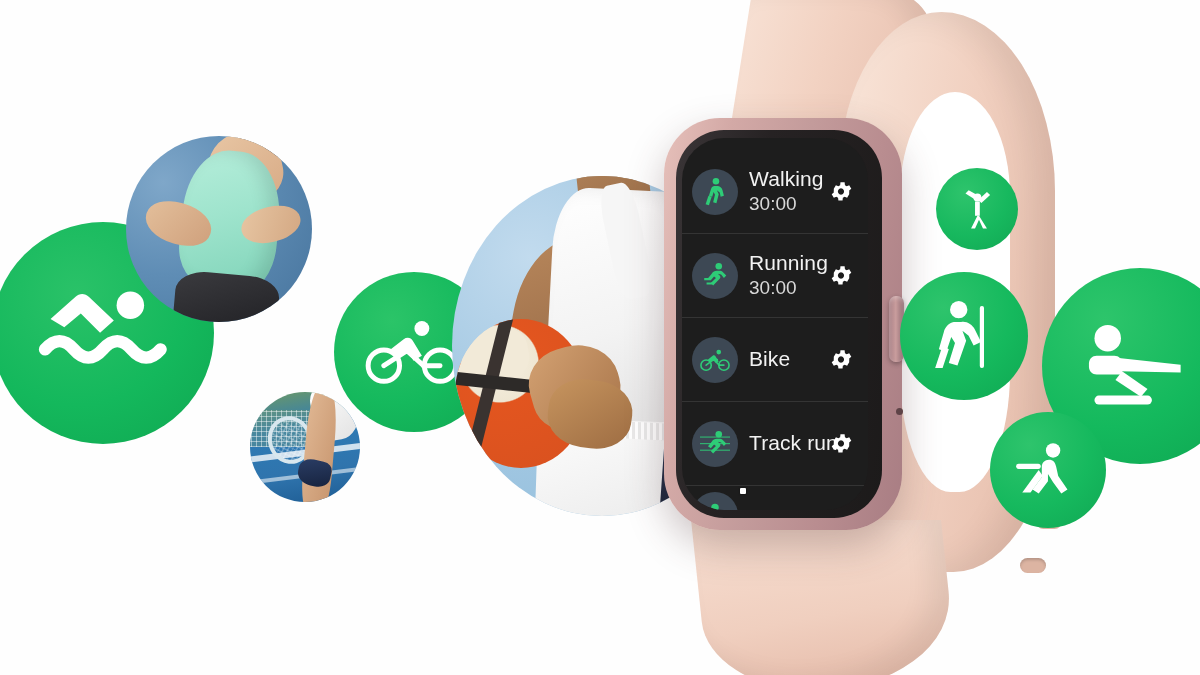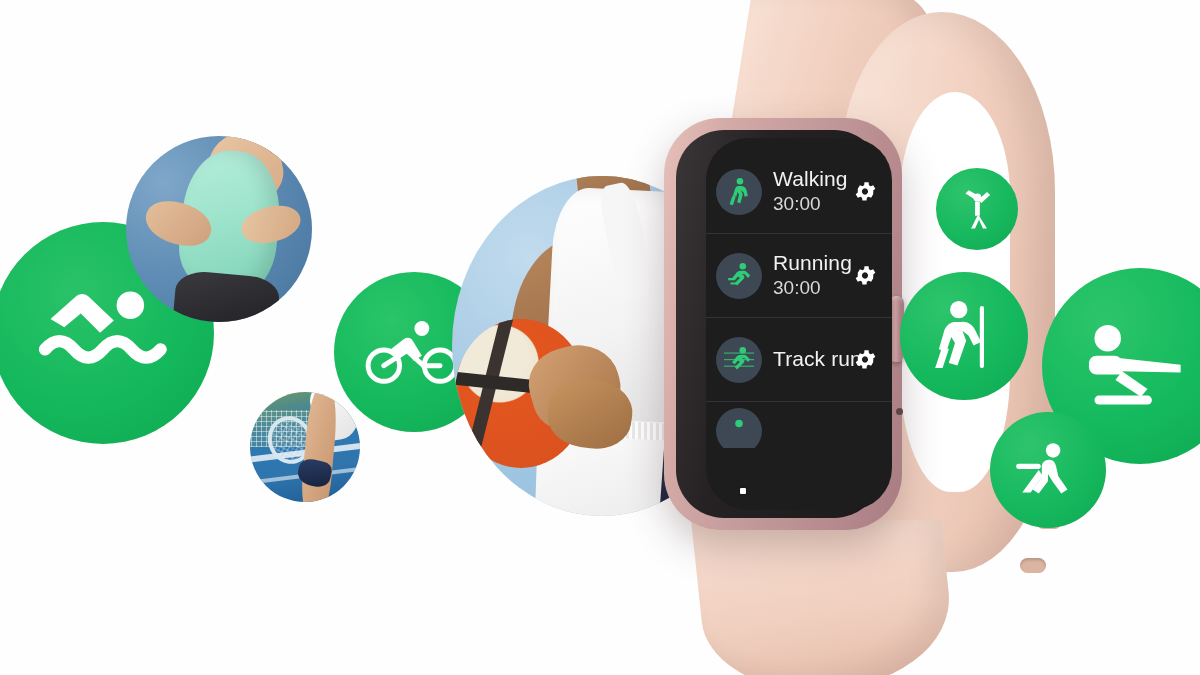--- a/index.html
+++ b/index.html
@@ -312,21 +312,20 @@
     border-radius: 48px;
     background: linear-gradient(100deg,#3a3537 0%,#262223 35%,#1c1a1a 100%);
   }
   .watch-screen {
     position: absolute;
     left: 682px; top: 138px;
     width: 186px; height: 372px;
     border-radius: 42px;
     background: #1d1d1d;
     overflow: hidden;
-    margin-left: 24px;
   }
   .side-button {
     position: absolute;
     left: 889px; top: 296px;
     width: 15px; height: 66px;
     border-radius: 7px;
     background: linear-gradient(90deg,#a77f85,#c99d9d 45%,#8e6a72);
     box-shadow: inset 0 2px 4px rgba(255,255,255,.3), 0 2px 5px rgba(0,0,0,.3);
   }
   .side-mic {
@@ -532,20 +531,42 @@
           <div class="row-title">Running</div>
           <div class="row-sub">30:00</div>
         </div>
         <div class="row-gear">
           <svg viewBox="0 0 24 24" aria-hidden="true">
             <path class="glyph" d="M19.4 13a7.6 7.6 0 0 0 0-2l2-1.6-2-3.4-2.4 1a7.5 7.5 0 0 0-1.7-1L15 3.2H11l-.3 2.7a7.5 7.5 0 0 0-1.7 1l-2.4-1-2 3.4L4.6 11a7.6 7.6 0 0 0 0 2l-2 1.6 2 3.4 2.4-1c.5.4 1.1.8 1.7 1l.3 2.7h4l.3-2.7c.6-.2 1.2-.6 1.7-1l2.4 1 2-3.4zM13 14.6a3 3 0 1 1 0-5.2 3 3 0 0 1 0 5.2z"></path>
           </svg>
         </div>
       </div>
 
+      <div class="row">
+        <div class="row-icon">
+          <svg viewBox="0 0 64 50" aria-hidden="true">
+            <g class="glyph">
+              <circle cx="40" cy="8" r="5"></circle>
+              <path d="M16 25 L27 16 c2-2 5-1 6 1 l7 11 -6 4 -5-8 -7 6z"></path>
+              <circle cx="13" cy="36" r="11" fill="none" stroke="#2ecc77" stroke-width="3.4"></circle>
+              <circle cx="51" cy="36" r="11" fill="none" stroke="#2ecc77" stroke-width="3.4"></circle>
+              <path d="M13 36 L29 24 L41 36 M29 24 L37 24" fill="none" stroke="#2ecc77" stroke-width="3.4" stroke-linecap="round" stroke-linejoin="round"></path>
+              <path d="M41 36 L51 36" stroke="#2ecc77" stroke-width="3.4" stroke-linecap="round"></path>
+            </g>
+          </svg>
+        </div>
+        <div class="row-text">
+          <div class="row-title">Bike</div>
+        </div>
+        <div class="row-gear">
+          <svg viewBox="0 0 24 24" aria-hidden="true">
+            <path class="glyph" d="M19.4 13a7.6 7.6 0 0 0 0-2l2-1.6-2-3.4-2.4 1a7.5 7.5 0 0 0-1.7-1L15 3.2H11l-.3 2.7a7.5 7.5 0 0 0-1.7 1l-2.4-1-2 3.4L4.6 11a7.6 7.6 0 0 0 0 2l-2 1.6 2 3.4 2.4-1c.5.4 1.1.8 1.7 1l.3 2.7h4l.3-2.7c.6-.2 1.2-.6 1.7-1l2.4 1 2-3.4zM13 14.6a3 3 0 1 1 0-5.2 3 3 0 0 1 0 5.2z"></path>
+          </svg>
+        </div>
+      </div>
 
       <div class="row">
         <div class="row-icon">
           <svg viewBox="0 0 64 64" aria-hidden="true">
             <g class="glyph">
               <rect x="0" y="16" width="64" height="2.4" opacity=".85"></rect>
               <rect x="0" y="30" width="64" height="2.4" opacity=".85"></rect>
               <rect x="0" y="44" width="64" height="2.4" opacity=".85"></rect>
               <circle cx="40" cy="11" r="7"></circle>
               <path d="M36 21c-5 0-8 2-11 6l-8 10 6 4 7-8 4 3-11 11 5 5 14-14c2-2 2-5 0-7l-4-4 7 2 6 7 5-5-8-8c-3-3-7-2-12-2z"></path>

